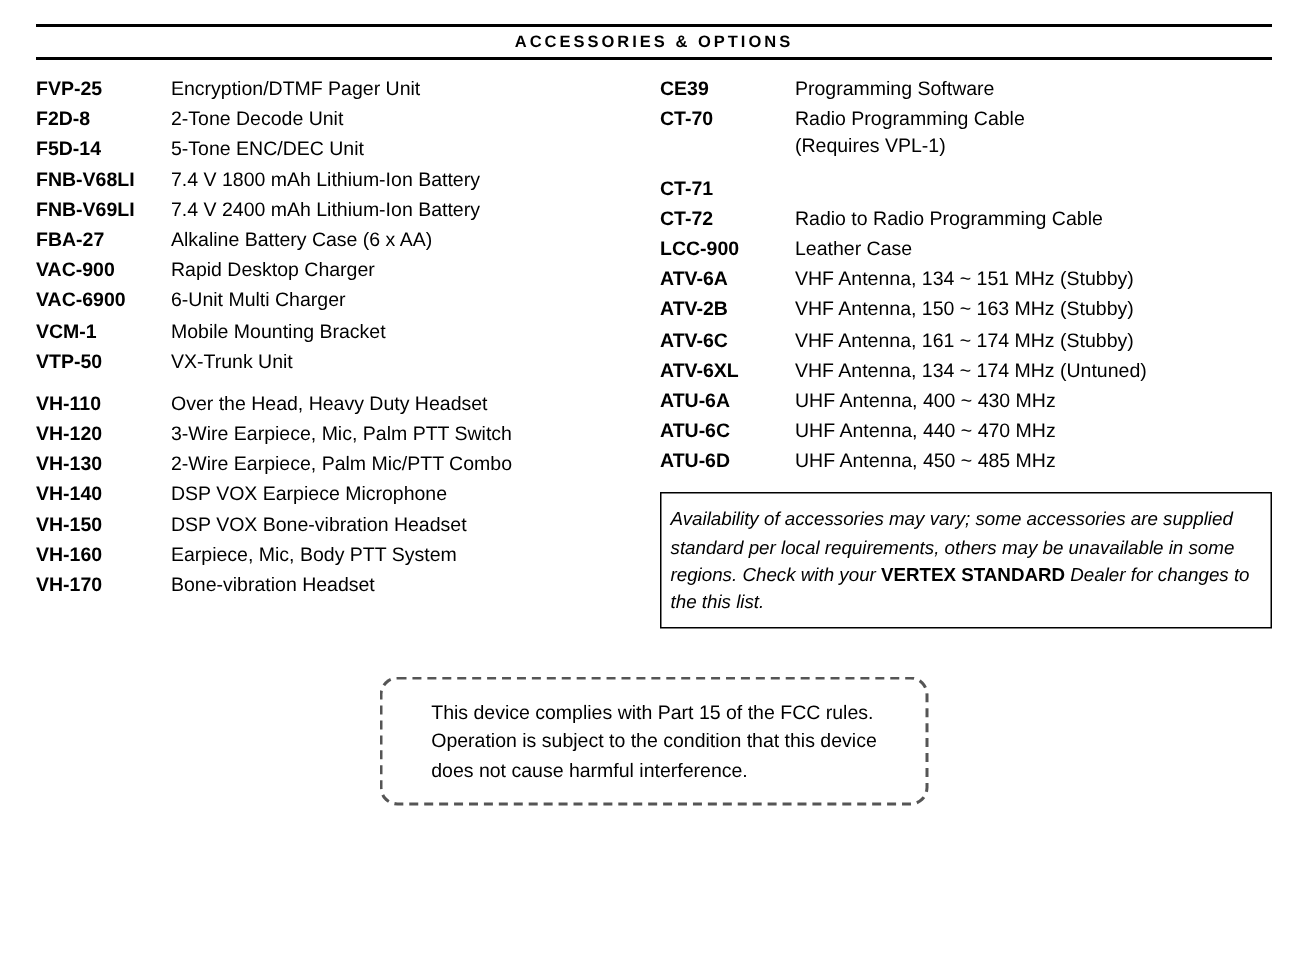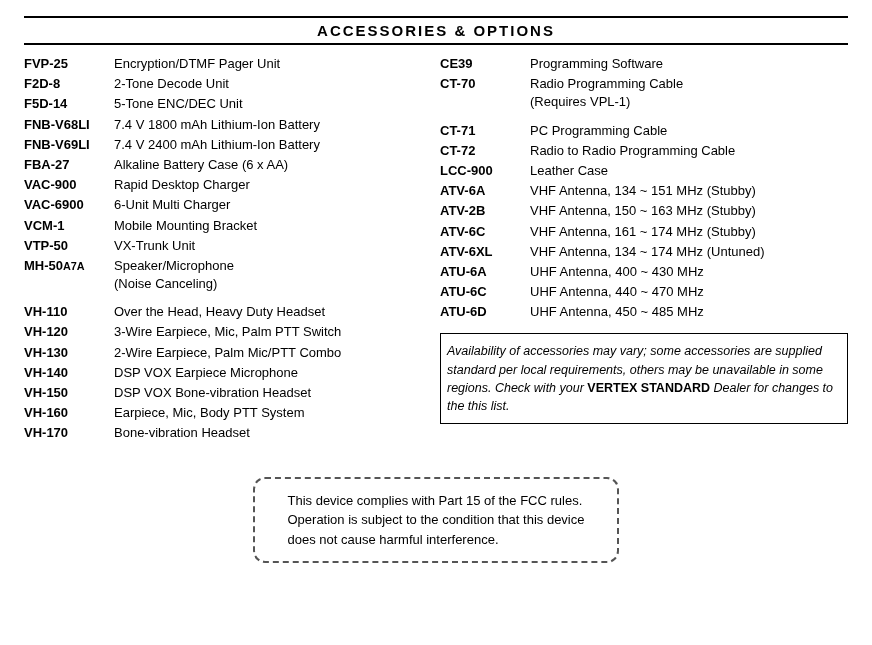--- a/index.html
+++ b/index.html
@@ -7,21 +7,21 @@
       width: 872px;
       min-height: 645px;
       background: #fff;
       font-family: Arial, Helvetica, sans-serif;
       font-size: 13px;
       color: #000;
       padding: 16px 24px;
     }
     h1.page-title {
       text-align: center;
-      font-size: 15px;
+      font-size: 11px;
       font-weight: bold;
       text-transform: uppercase;
       letter-spacing: 2px;
       border-top: 2px solid #000;
       border-bottom: 2px solid #000;
       padding: 4px 0;
       margin-bottom: 10px;
     }
     .content-area {
       display: flex;
@@ -117,24 +117,20 @@
         <span class="acc-desc">6-Unit Multi Charger</span>
       </div>
       <div class="accessory-row">
         <span class="acc-code"><b>VCM-1</b></span>
         <span class="acc-desc">Mobile Mounting Bracket</span>
       </div>
       <div class="accessory-row">
         <span class="acc-code"><b>VTP-50</b></span>
         <span class="acc-desc">VX-Trunk Unit</span>
       </div>
-      <div class="accessory-row">
-        <span class="acc-code"><b>MH-50<small>A7A</small></b></span>
-        <span class="acc-desc">Speaker/Microphone<br>(Noise Canceling)</span>
-      </div>
       <div class="spacer-row"></div>
       <div class="accessory-row">
         <span class="acc-code"><b>VH-110</b></span>
         <span class="acc-desc">Over the Head, Heavy Duty Headset</span>
       </div>
       <div class="accessory-row">
         <span class="acc-code"><b>VH-120</b></span>
         <span class="acc-desc">3-Wire Earpiece, Mic, Palm PTT Switch</span>
       </div>
       <div class="accessory-row">
@@ -164,21 +160,20 @@
           <span class="acc-code"><b>CE39</b></span>
           <span class="acc-desc">Programming Software</span>
         </div>
         <div class="accessory-row">
           <span class="acc-code"><b>CT-70</b></span>
           <span class="acc-desc">Radio Programming Cable<br>(Requires VPL-1)</span>
         </div>
         <div class="spacer-row"></div>
         <div class="accessory-row">
           <span class="acc-code"><b>CT-71</b></span>
-          <span class="acc-desc">PC Programming Cable</span>
         </div>
         <div class="accessory-row">
           <span class="acc-code"><b>CT-72</b></span>
           <span class="acc-desc">Radio to Radio Programming Cable</span>
         </div>
         <div class="accessory-row">
           <span class="acc-code"><b>LCC-900</b></span>
           <span class="acc-desc">Leather Case</span>
         </div>
         <div class="accessory-row">

